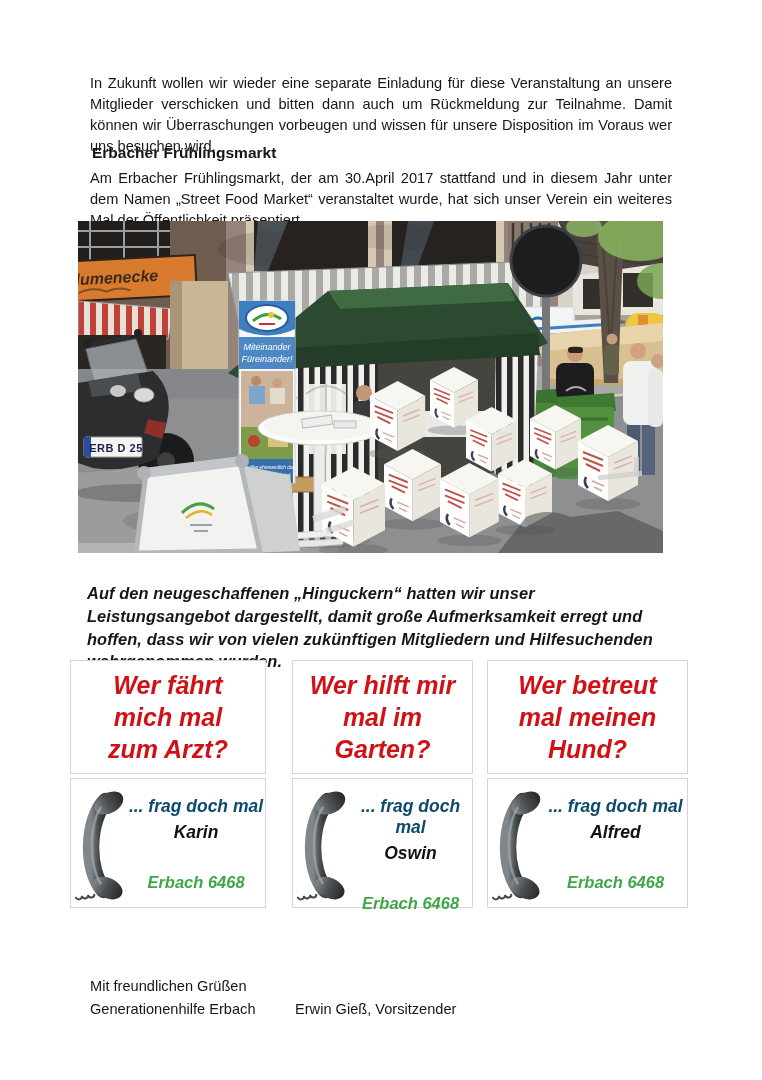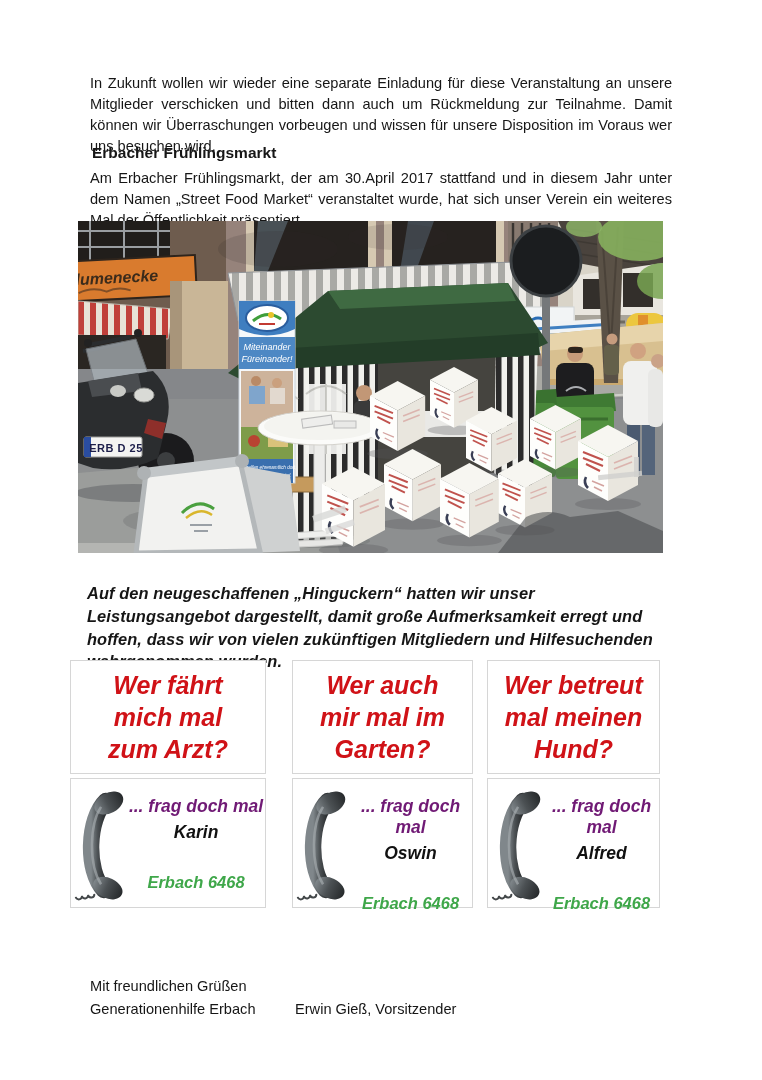--- a/index.html
+++ b/index.html
@@ -10,31 +10,31 @@
   .p1{top:58px;}
   .heading{position:absolute;left:92px;top:131px;font-size:15.5px;font-weight:700;}
   .p2{top:153px;}
   .photo-wrap{position:absolute;left:78px;top:221px;width:585px;height:332px;}
   .caption{position:absolute;left:87px;top:566px;width:566px;font-size:16.4px;line-height:22.6px;
         font-style:italic;font-weight:600;letter-spacing:.1px;}
   .cards{position:absolute;left:70px;top:660px;display:flex;}
   .card{display:flex;flex-direction:column;}
   .card1{width:196px;margin-right:26px;}
   .card2{width:181px;margin-right:14px;}
-  .card3{width:173px;}
+  .card3{width:201px;}
   .card-q{border:1px solid #d6d6d6;height:112px;display:flex;align-items:center;justify-content:center;
         text-align:center;font-weight:700;font-style:italic;font-size:25px;line-height:1.28;
         color:#d01217;background:#fff;}
   .card1 .qtxt{max-width:160px;}
   .card2 .qtxt{max-width:152px;}
   .card3 .qtxt{max-width:150px;}
   .card-b{border:1px solid #d6d6d6;margin-top:4px;height:128px;position:relative;background:#fff;}
   .phone{position:absolute;left:2px;bottom:3px;width:58px;height:114px;}
   .card-b .txt{padding-left:56px;text-align:center;}
-  .ask{margin-top:17px;font-weight:700;font-style:italic;font-size:17.5px;color:#701a75;}
+  .ask{margin-top:17px;font-weight:700;font-style:italic;font-size:17.5px;color:#0c4a6e;}
   .nm{margin-top:5px;font-weight:700;font-style:italic;font-size:17.5px;color:#111;}
   .ph{margin-top:30px;font-weight:700;font-style:italic;font-size:16.5px;color:#3fa74a;}
   .foot{position:absolute;left:90px;top:939px;font-size:14.6px;line-height:22.5px;margin-top:36px;}
   .foot .w{display:inline-block;width:205px;}
   svg text{font-family:"Liberation Sans",sans-serif;}
 </style>
 </head>
 <body>
 
 <svg width="0" height="0" style="position:absolute" aria-hidden="true">
@@ -370,21 +370,21 @@
           </svg>
         <div class="txt">
           <div class="ask">... frag doch mal</div>
           <div class="nm">Karin</div>
           <div class="ph">Erbach 6468</div>
         </div>
       </div>
     </div>
     <div class="card card2">
       <div class="card-q">
-          <span class="qtxt">Wer auch mir mal im Garten?</span>
+          <span class="qtxt">Wer hilft mir mal im Garten?</span>
         </div>
       <div class="card-b">
         <svg class="phone" viewBox="0 0 60 115">
             <use href="#phone-shape"></use>
           </svg>
         <div class="txt">
           <div class="ask">... frag doch mal</div>
           <div class="nm">Oswin</div>
           <div class="ph">Erbach 6468</div>
         </div>

